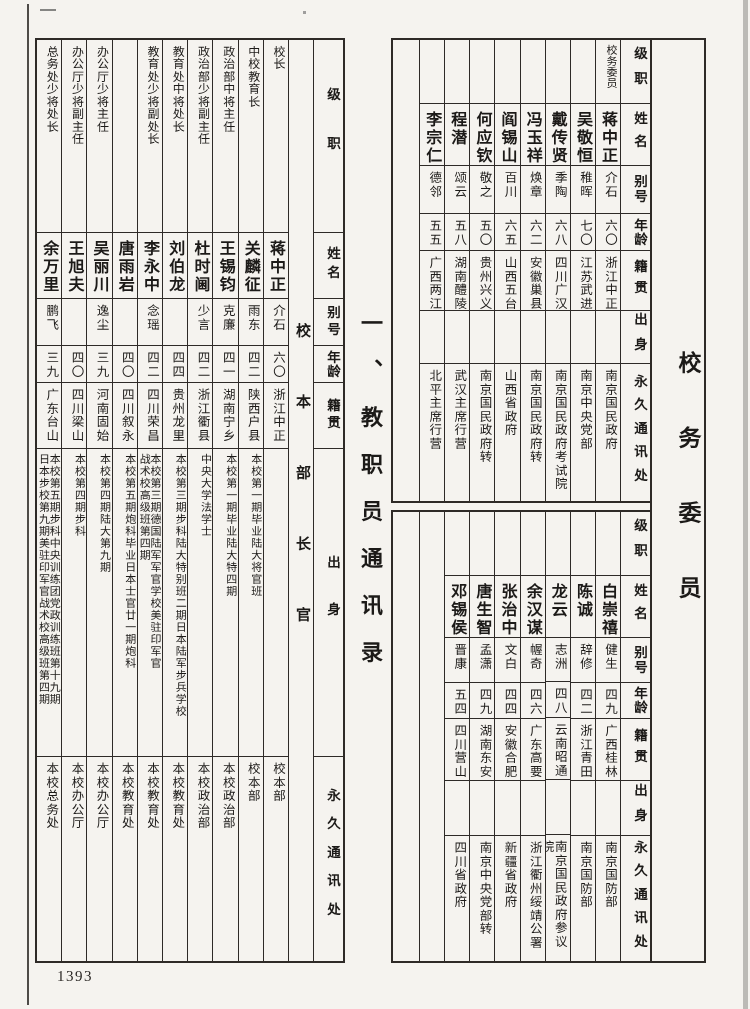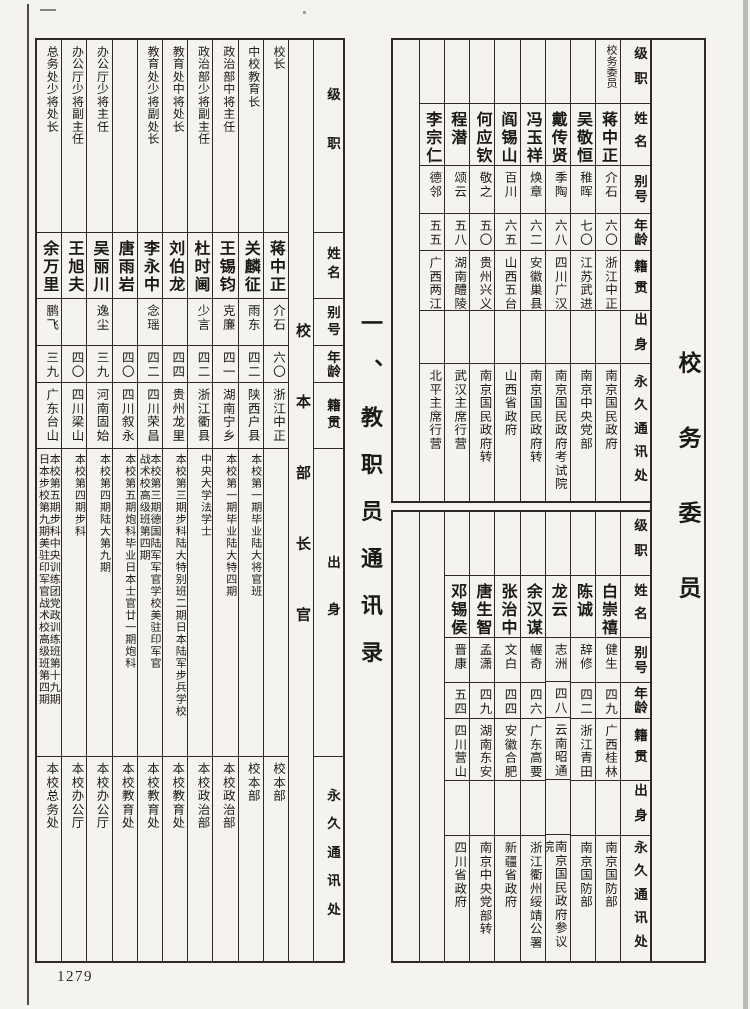--- a/index.html
+++ b/index.html
@@ -331,14 +331,14 @@
       <div class="c x3 hc">别号</div>
       <div class="c x4 hc">年龄</div>
       <div class="c x5 hc">籍贯</div>
       <div class="c x6 hc">出身</div>
       <div class="c x7 hc">永久通讯处</div>
     </div>
   </div>
 
   <div class="biglabel">校务委员</div>
 
-  <div class="pnum">1279</div>
+  <div class="pnum">1393</div>
 </div>
 
 </body></html>

